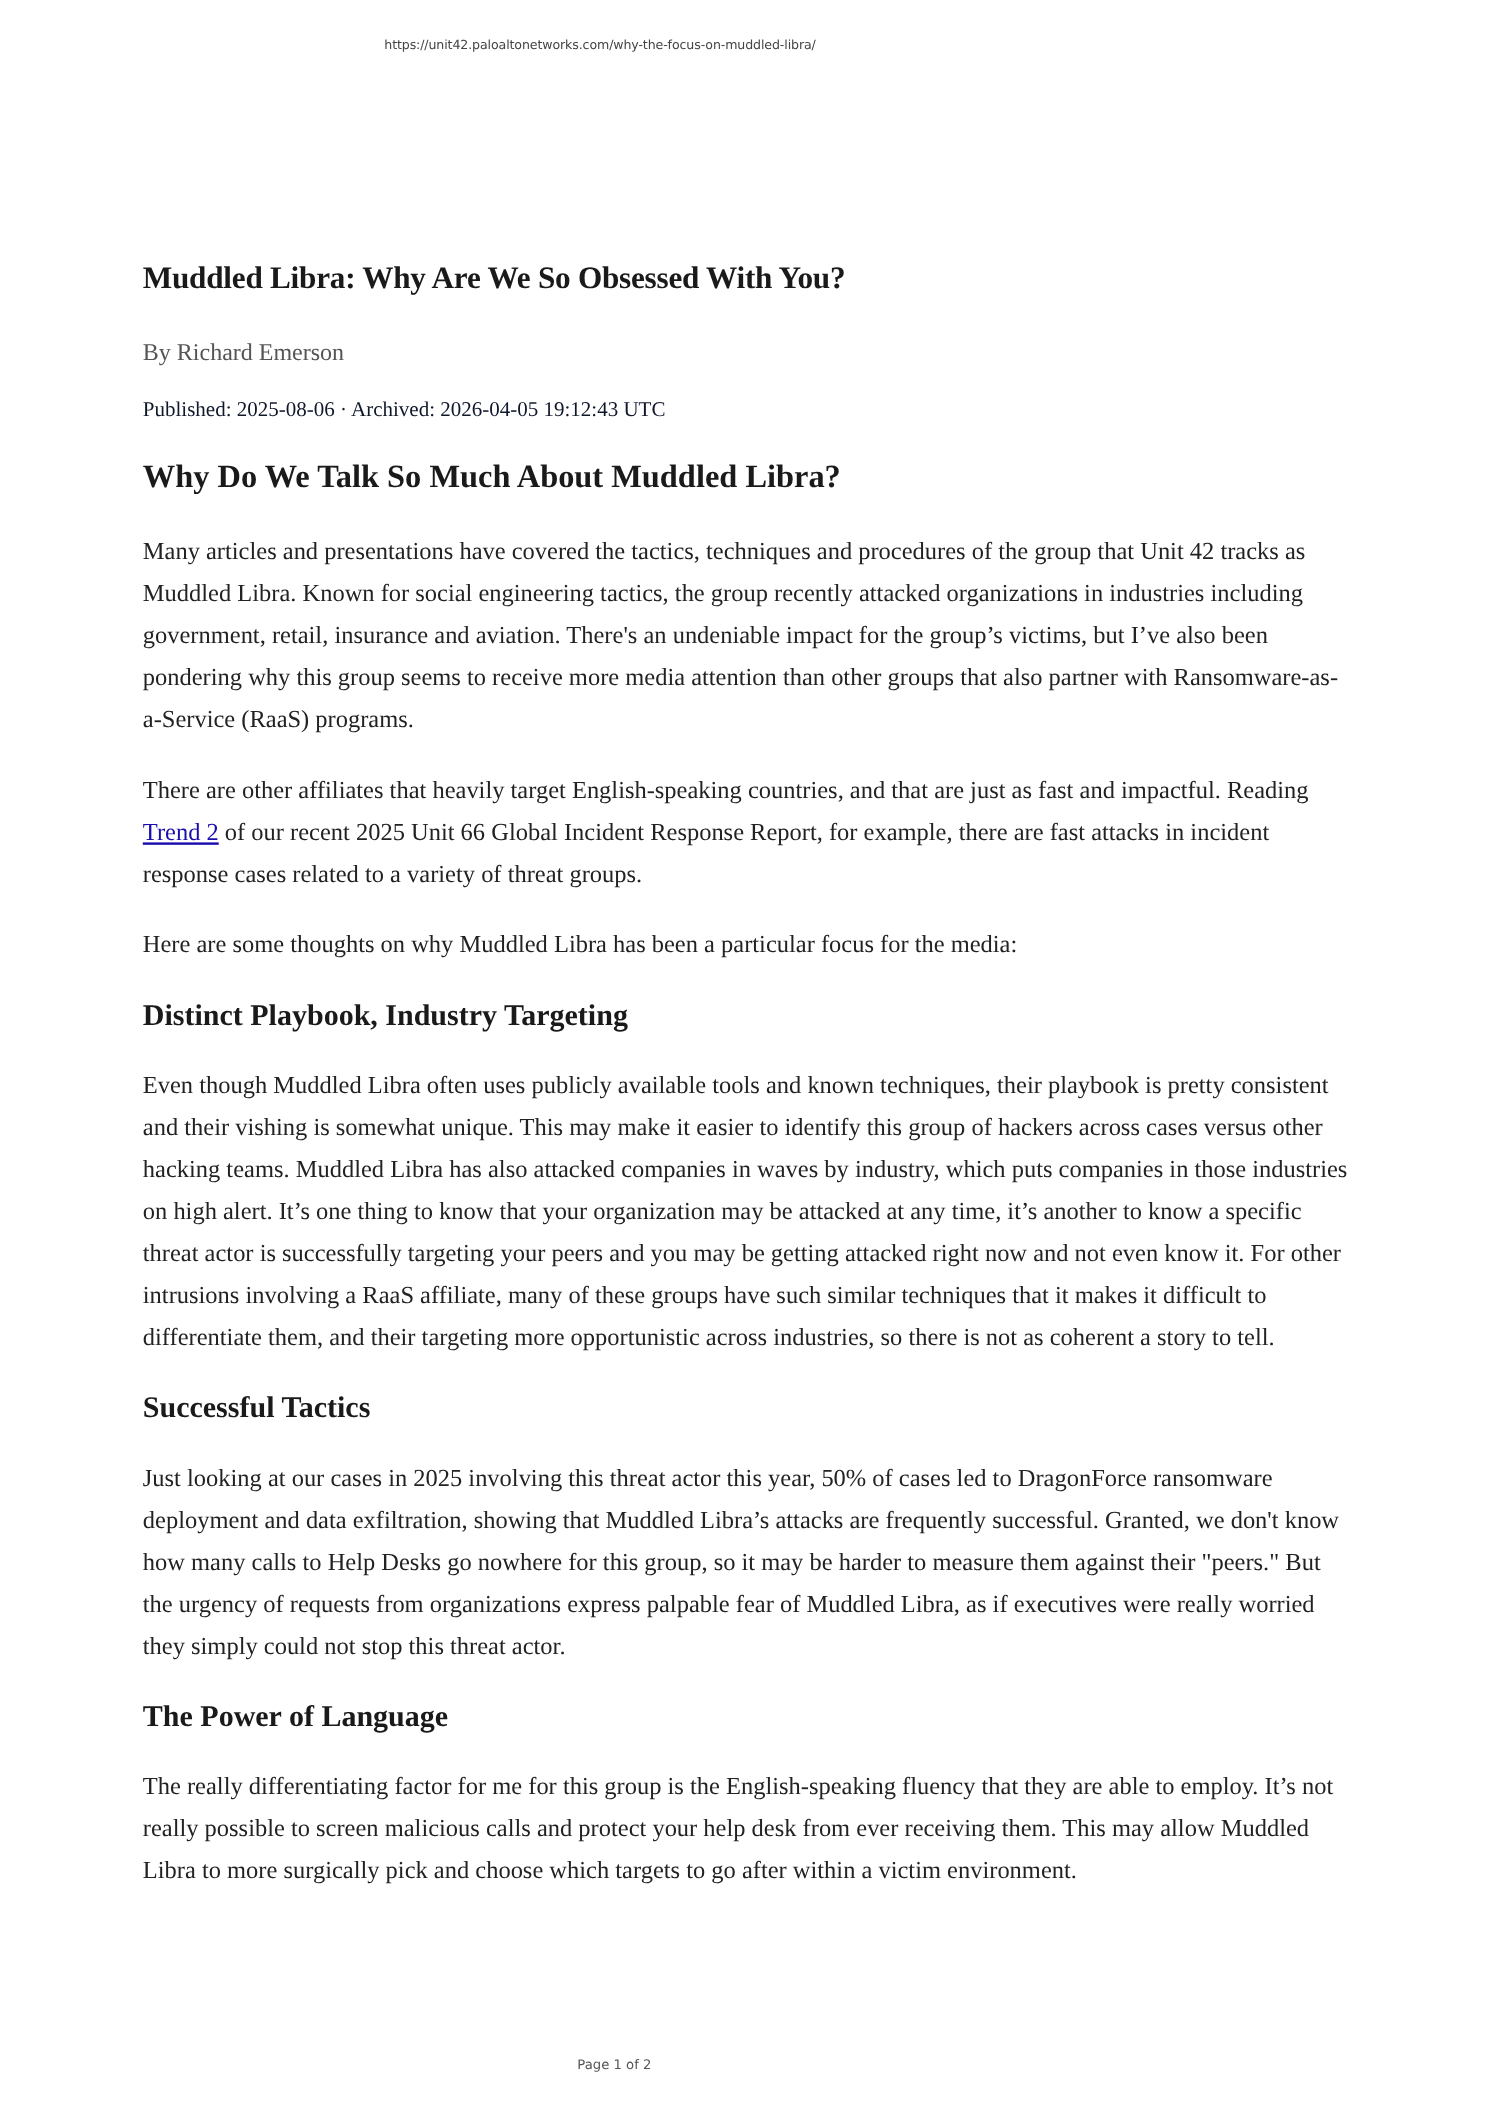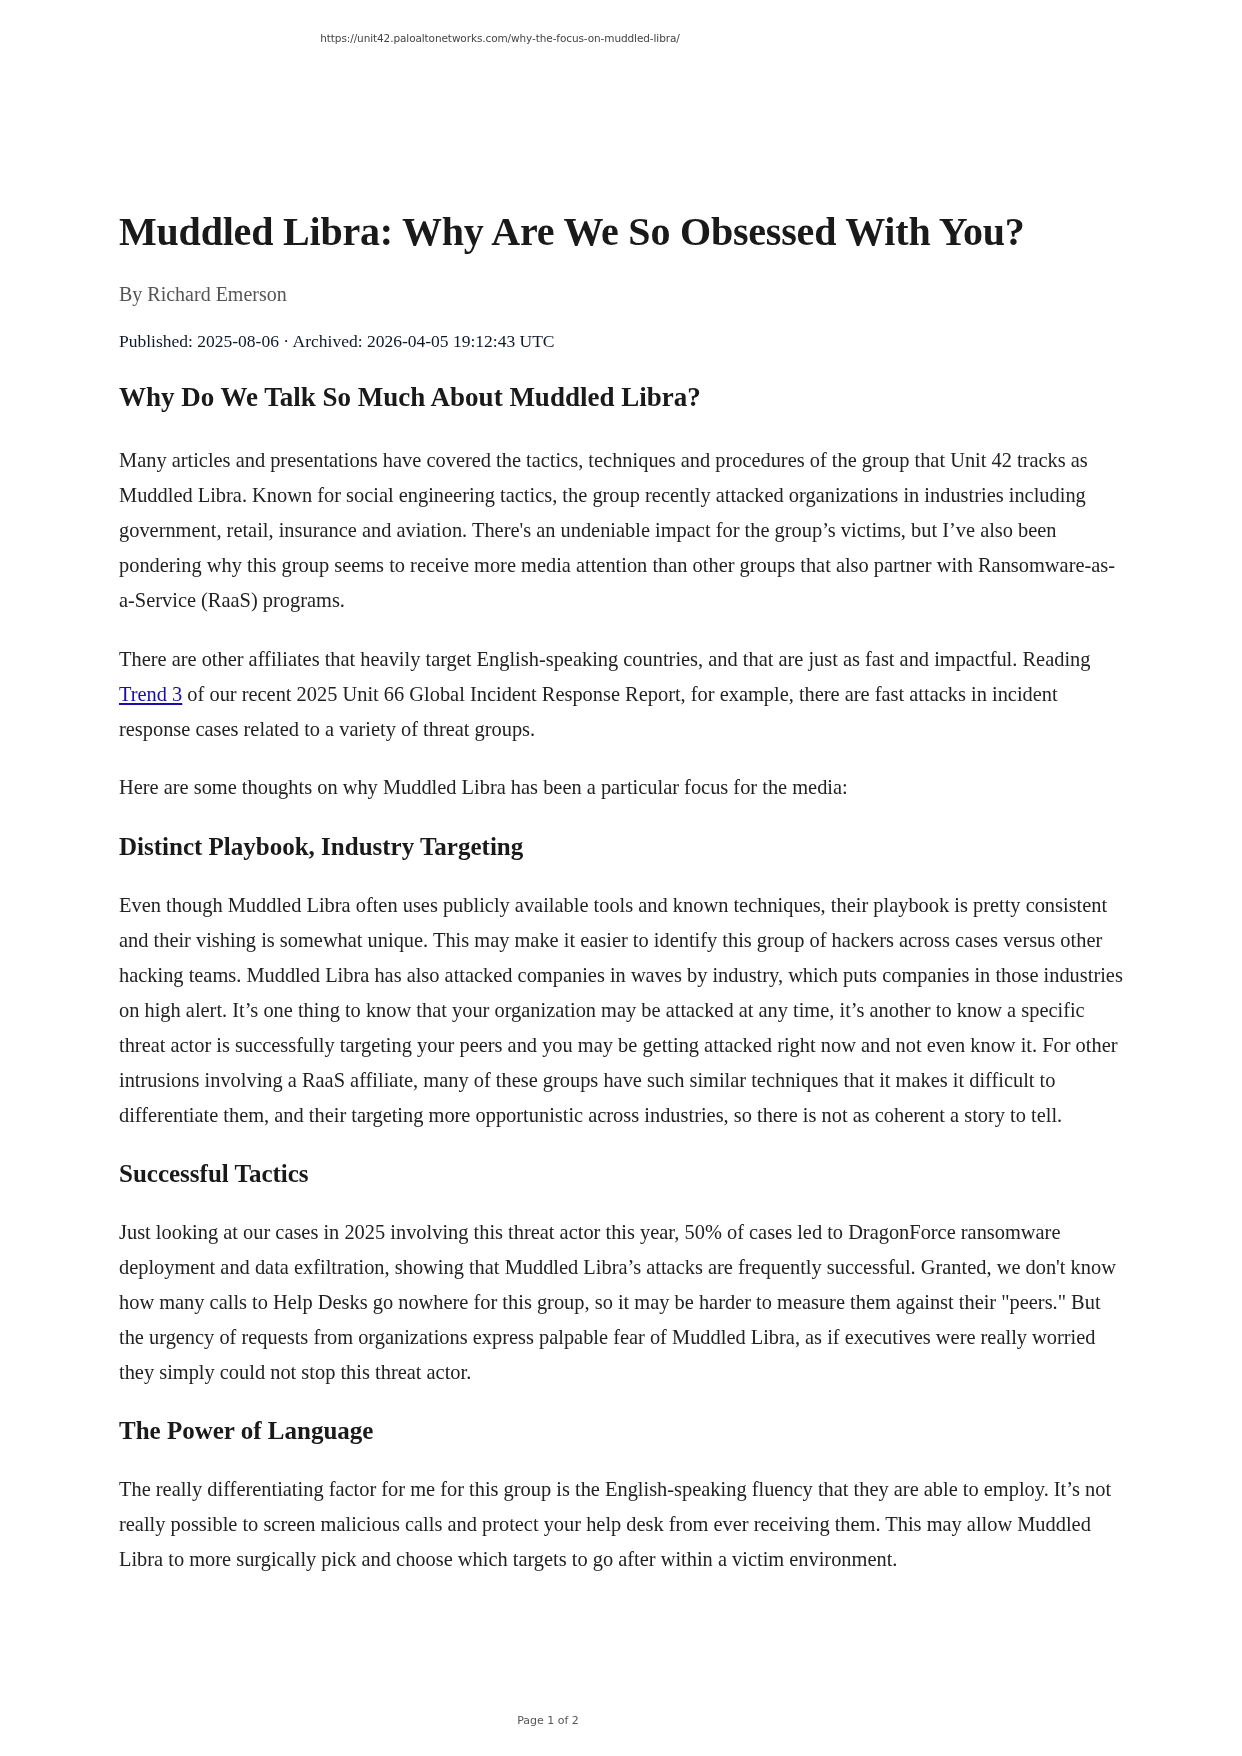--- a/index.html
+++ b/index.html
@@ -28,21 +28,21 @@
     }
     .article {
       position: absolute;
       left: 119px;
       top: 210px;
       width: 1010px;
     }
     .article-title {
       font-family: "Liberation Serif", serif;
       font-weight: bold;
-      font-size: 40px;
+      font-size: 26px;
       line-height: 44px;
       color: #1a1a1a;
       margin: 0;
       letter-spacing: -0.2px;
     }
     .byline {
       margin-top: 27px;
       font-size: 20px;
       line-height: 26px;
       color: #555555;
@@ -79,21 +79,20 @@
     }
     .page-footer {
       position: absolute;
       top: 1714px;
       left: 0;
       width: 1024px;
       text-align: center;
       font-family: "DejaVu Sans", sans-serif;
       font-size: 11px;
       color: #555555;
-      padding-left: 36px;
     }
     
     #h2-intro { margin-top: 26px; }
     #p1 { margin-top: 28px; }
     #p2 { margin-top: 24px; }
     #p3 { margin-top: 23px; }
     #h3-playbook { margin-top: 27px; }
     #p4 { margin-top: 26px; }
     #h3-tactics { margin-top: 26px; }
     #p5 { margin-top: 26px; }
@@ -106,21 +105,21 @@
 <div class="page-url">https://unit42.paloaltonetworks.com/why-the-focus-on-muddled-libra/</div>
 
 <main class="article">
   <h1 class="article-title">Muddled Libra: Why Are We So Obsessed With You?</h1>
   <div class="byline">By Richard Emerson</div>
   <div class="meta">Published: 2025-08-06 · Archived: 2026-04-05 19:12:43 UTC</div>
 
   <section>
     <h2 class="h2" id="h2-intro">Why Do We Talk So Much About Muddled Libra?</h2>
     <p class="para" id="p1">Many articles and presentations have covered the tactics, techniques and procedures of the group that Unit 42 tracks as Muddled Libra. Known for social engineering tactics, the group recently attacked organizations in industries including government, retail, insurance and aviation. There's an undeniable impact for the group’s victims, but I’ve also been pondering why this group seems to receive more media attention than other groups that also partner with Ransomware-as-a-Service (RaaS) programs.</p>
-    <p class="para" id="p2"><span>There are other affiliates that heavily target English-speaking countries, and that are just as fast and impactful. Reading </span><a href="#">Trend 3</a><span> of our recent 2025 Unit 66 Global Incident Response Report, for example, there are fast attacks in incident response cases related to a variety of threat groups.</span></p>
+    <p class="para" id="p2"><span>There are other affiliates that heavily target English-speaking countries, and that are just as fast and impactful. Reading </span><a href="#">Trend 2</a><span> of our recent 2025 Unit 66 Global Incident Response Report, for example, there are fast attacks in incident response cases related to a variety of threat groups.</span></p>
     <p class="para" id="p3">Here are some thoughts on why Muddled Libra has been a particular focus for the media:</p>
   </section>
 
   <section>
     <h3 class="h3" id="h3-playbook">Distinct Playbook, Industry Targeting</h3>
     <p class="para" id="p4">Even though Muddled Libra often uses publicly available tools and known techniques, their playbook is pretty consistent and their vishing is somewhat unique. This may make it easier to identify this group of hackers across cases versus other hacking teams. Muddled Libra has also attacked companies in waves by industry, which puts companies in those industries on high alert. It’s one thing to know that your organization may be attacked at any time, it’s another to know a specific threat actor is successfully targeting your peers and you may be getting attacked right now and not even know it. For other intrusions involving a RaaS affiliate, many of these groups have such similar techniques that it makes it difficult to differentiate them, and their targeting more opportunistic across industries, so there is not as coherent a story to tell.</p>
   </section>
 
   <section>
     <h3 class="h3" id="h3-tactics">Successful Tactics</h3>

